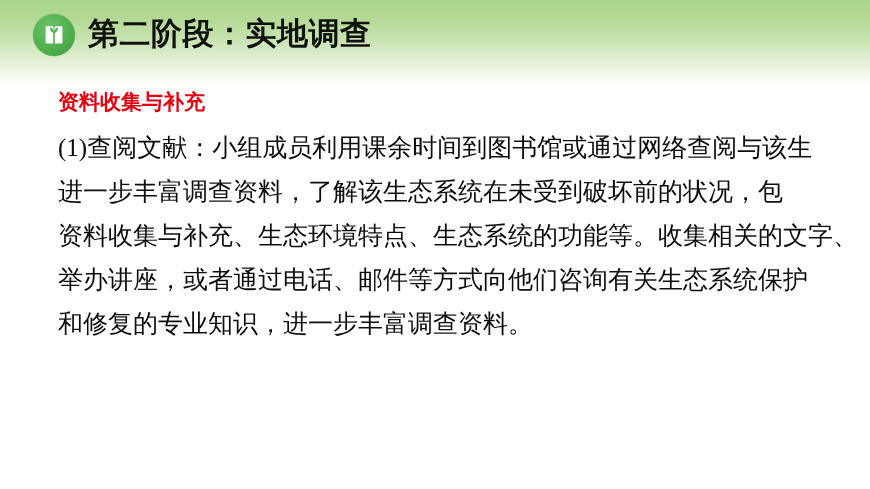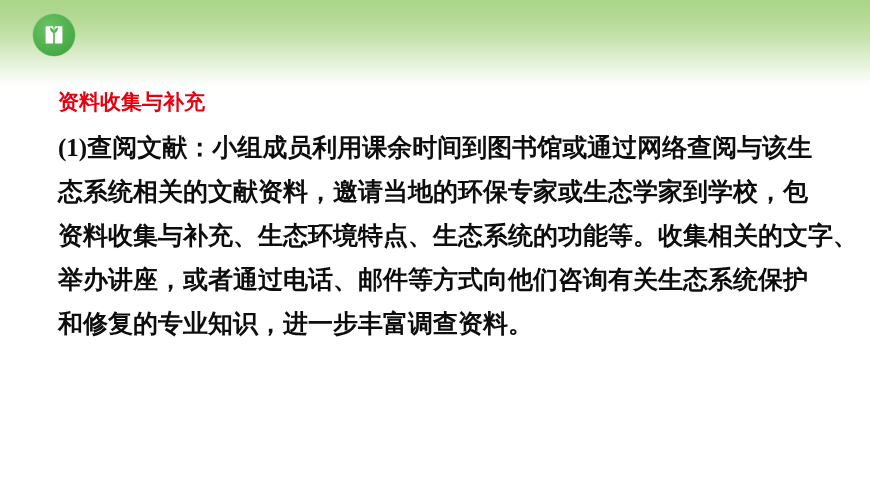--- a/index.html
+++ b/index.html
@@ -98,21 +98,20 @@
     line-height: 28px;
     color: #e4000f;
     white-space: nowrap;
   }
 
   .text-block {
     position: absolute;
     left: 58px;
     top: 40px;
     width: 800px;
-    font-weight: bold;
   }
 
   .text-line {
     font-family: "Liberation Serif", "DejaVu Serif", serif;
     font-size: 25px;
     line-height: 44px;
     color: #111111;
     color: #0d0d0d;
     white-space: nowrap;
     letter-spacing: 0px;
@@ -133,28 +132,29 @@
         <path d="M4.6 5.2 C4.6 4.6 5.0 4.2 5.6 4.2 L11.0 4.2 C11.9 4.2 12.4 4.9 12.4 5.8
                  L12.4 20.6 C12.4 21.1 12.0 21.5 11.5 21.5 L5.6 21.5 C5.0 21.5 4.6 21.1 4.6 20.5 Z" fill="#ffffff"></path>
         <path d="M21.4 5.2 C21.4 4.6 21.0 4.2 20.4 4.2 L15.0 4.2 C14.1 4.2 13.6 4.9 13.6 5.8
                  L13.6 20.6 C13.6 21.1 14.0 21.5 14.5 21.5 L20.4 21.5 C21.0 21.5 21.4 21.1 21.4 20.5 Z" fill="#ffffff"></path>
         <path d="M13.0 20.8 L13.0 10.4" stroke="#4fb04c" stroke-width="1.1" fill="none"></path>
         <path d="M13.0 11.2 C13.0 8.0 11.2 5.9 8.9 5.2 C9.0 8.6 10.6 10.7 13.0 11.2 Z" fill="#4fb04c"></path>
         <path d="M13.0 11.2 C13.0 8.0 14.8 5.9 17.1 5.2 C17.0 8.6 15.4 10.7 13.0 11.2 Z" fill="#4fb04c"></path>
       </svg>
     </div>
 
+    <div class="slide-title">第二阶段：实地调查</div>
   </div>
 
   <div class="body-area">
 
     <div class="subhead">资料收集与补充</div>
 
     <div class="text-block">
       <div class="text-line">(1)查阅文献：小组成员利用课余时间到图书馆或通过网络查阅与该生</div>
-      <div class="text-line">态系统相关的文献资料，邀请当地的环保专家或生态学家到学校，包</div>
+      <div class="text-line">进一步丰富调查资料，了解该生态系统在未受到破坏前的状况，包</div>
       <div class="text-line">资料收集与补充、生态环境特点、生态系统的功能等。收集相关的文字、</div>
       <div class="text-line">举办讲座，或者通过电话、邮件等方式向他们咨询有关生态系统保护</div>
       <div class="text-line">和修复的专业知识，进一步丰富调查资料。</div>
     </div>
 
   </div>
 </div>
 
 </body></html>

